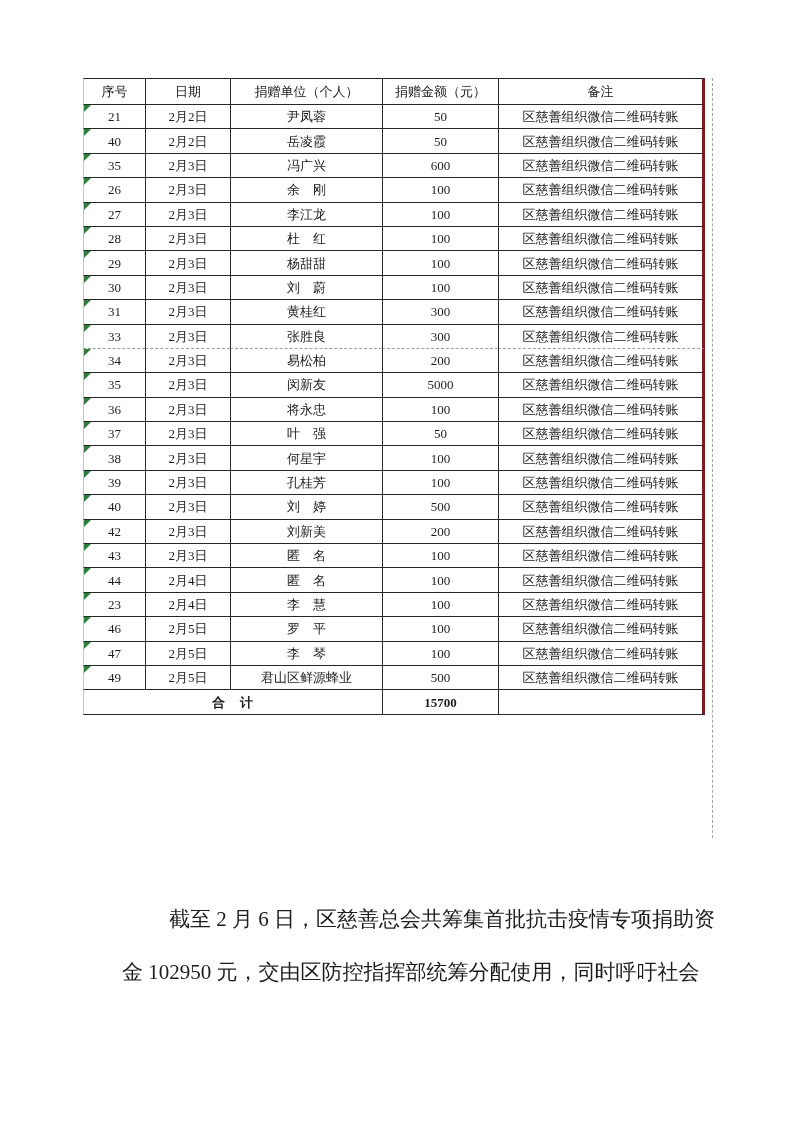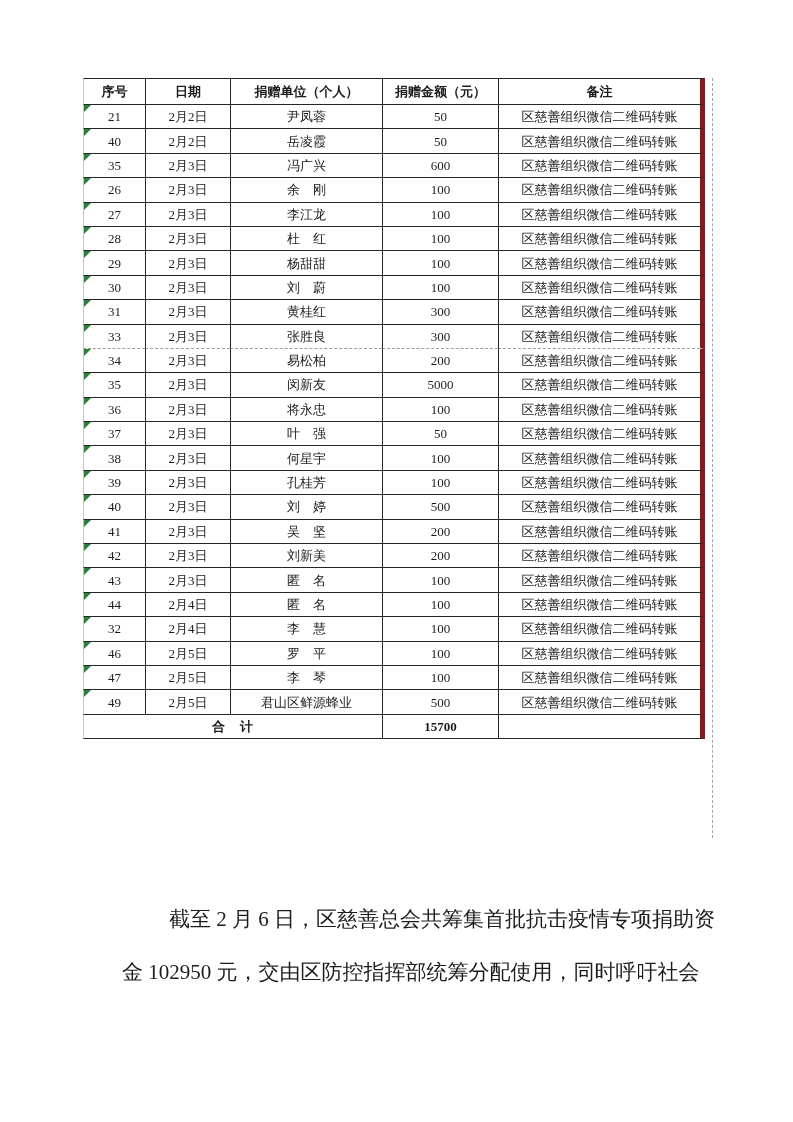--- a/index.html
+++ b/index.html
@@ -32,24 +32,24 @@
     text-align: center;
     vertical-align: middle;
     font-size: 13px;
     line-height: 1;
     white-space: nowrap;
     overflow: hidden;
     background: #ffffff;
   }
   
   .donation-table .col-first   { border-left: 1px solid #c6c6c6; }
-  .donation-table .col-last    { border-right: 5px solid #7f1d1d; }
+  .donation-table .col-last    { border-right: 3px solid #7f1d1d; }
   .donation-table .row-last td { border-bottom: 1px solid #262626; text-align: center; }
 
-  .donation-table thead th { height: 25px; font-weight: bold; }
+  .donation-table thead th { height: 25px; font-weight: normal; }
   .donation-table tbody td { height: 23.4px; font-weight: normal; }
   .donation-table tfoot td { height: 23.4px; }
 
   
   .donation-table tr.dashed-top td { border-top: 1px dashed #9b9b9b; }
 
   
   .cell-serial { position: relative; }
   .tri {
     position: absolute;
@@ -224,27 +224,20 @@
           <td class="cell-note col-last"><span>区慈善组织微信二维码转账</span></td>
         </tr>
         <tr>
           <td class="cell-serial col-first"><span class="tri"></span><span>40</span></td>
           <td class="cell-date"><span>2月3日</span></td>
           <td class="cell-donor"><span>刘　婷</span></td>
           <td class="cell-amount"><span>500</span></td>
           <td class="cell-note col-last"><span>区慈善组织微信二维码转账</span></td>
         </tr>
         <tr>
-          <td class="cell-serial col-first"><span class="tri"></span><span>41</span></td>
-          <td class="cell-date"><span>2月3日</span></td>
-          <td class="cell-donor"><span>吴　坚</span></td>
-          <td class="cell-amount"><span>200</span></td>
-          <td class="cell-note col-last"><span>区慈善组织微信二维码转账</span></td>
-        </tr>
-        <tr>
           <td class="cell-serial col-first"><span class="tri"></span><span>42</span></td>
           <td class="cell-date"><span>2月3日</span></td>
           <td class="cell-donor"><span>刘新美</span></td>
           <td class="cell-amount"><span>200</span></td>
           <td class="cell-note col-last"><span>区慈善组织微信二维码转账</span></td>
         </tr>
         <tr>
           <td class="cell-serial col-first"><span class="tri"></span><span>43</span></td>
           <td class="cell-date"><span>2月3日</span></td>
           <td class="cell-donor"><span>匿　名</span></td>
@@ -252,21 +245,21 @@
           <td class="cell-note col-last"><span>区慈善组织微信二维码转账</span></td>
         </tr>
         <tr>
           <td class="cell-serial col-first"><span class="tri"></span><span>44</span></td>
           <td class="cell-date"><span>2月4日</span></td>
           <td class="cell-donor"><span>匿　名</span></td>
           <td class="cell-amount"><span>100</span></td>
           <td class="cell-note col-last"><span>区慈善组织微信二维码转账</span></td>
         </tr>
         <tr>
-          <td class="cell-serial col-first"><span class="tri"></span><span>32</span></td>
+          <td class="cell-serial col-first"><span class="tri"></span><span>23</span></td>
           <td class="cell-date"><span>2月4日</span></td>
           <td class="cell-donor"><span>李　慧</span></td>
           <td class="cell-amount"><span>100</span></td>
           <td class="cell-note col-last"><span>区慈善组织微信二维码转账</span></td>
         </tr>
         <tr>
           <td class="cell-serial col-first"><span class="tri"></span><span>46</span></td>
           <td class="cell-date"><span>2月5日</span></td>
           <td class="cell-donor"><span>罗　平</span></td>
           <td class="cell-amount"><span>100</span></td>

